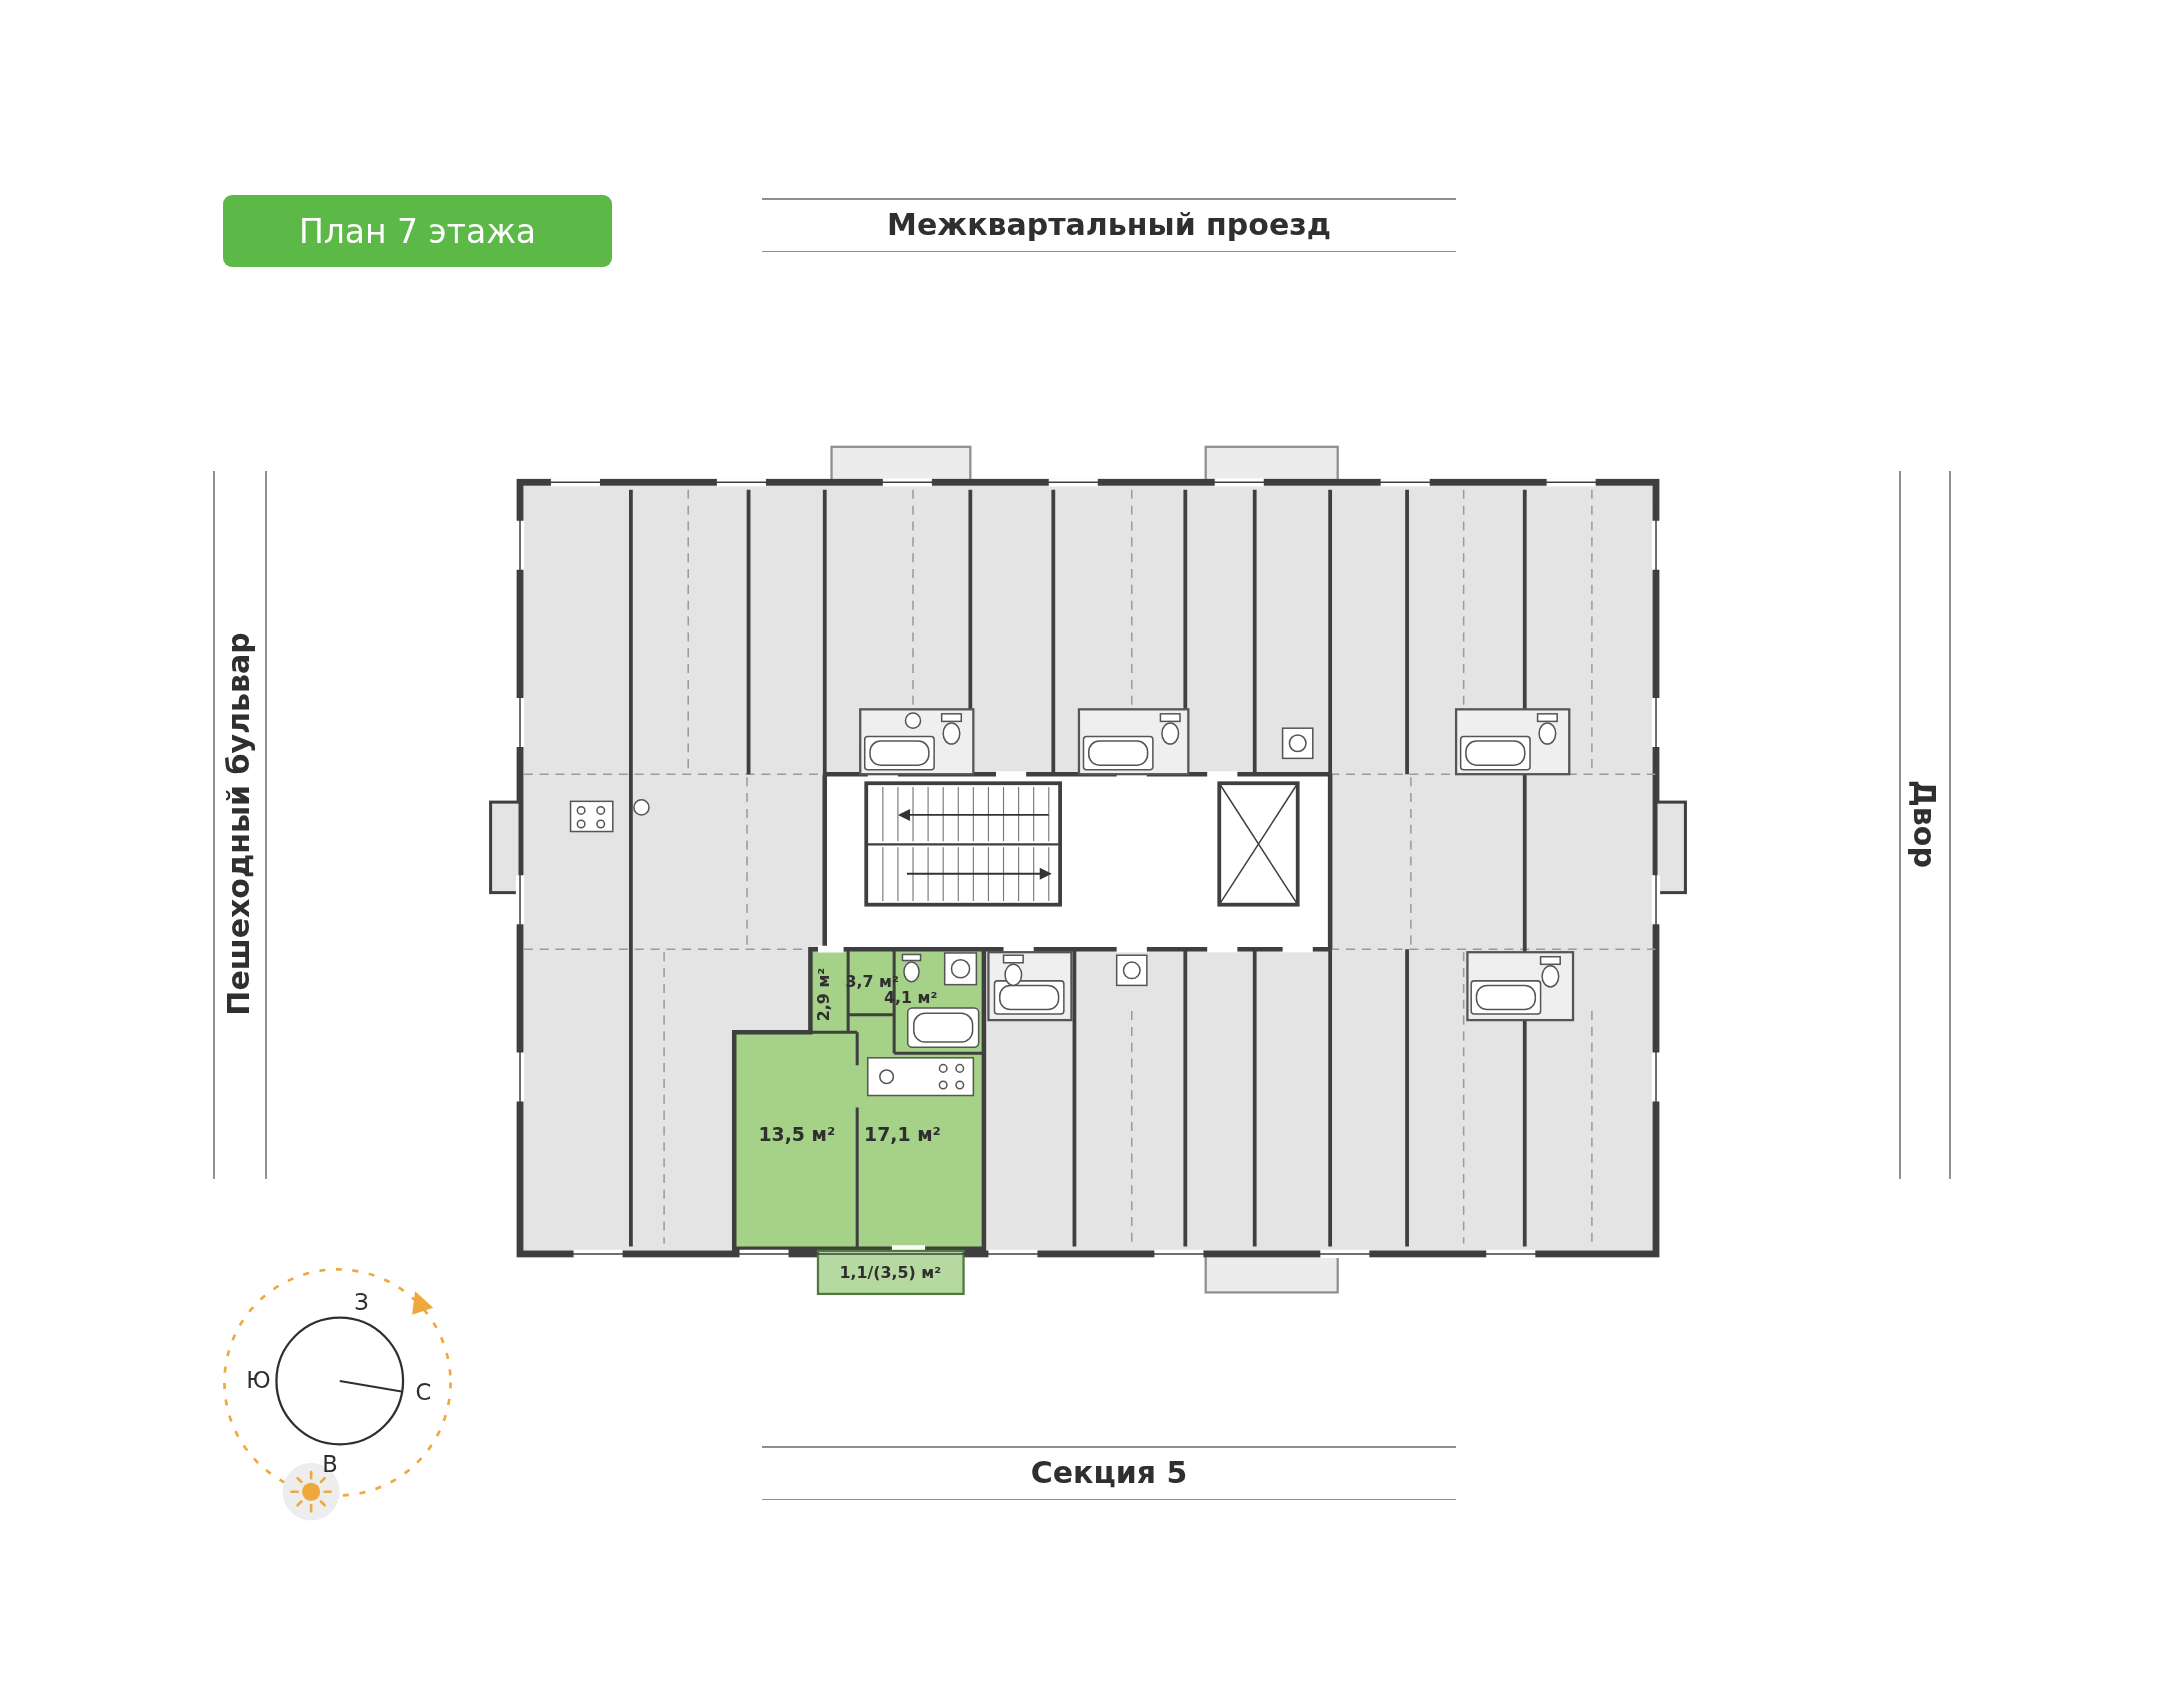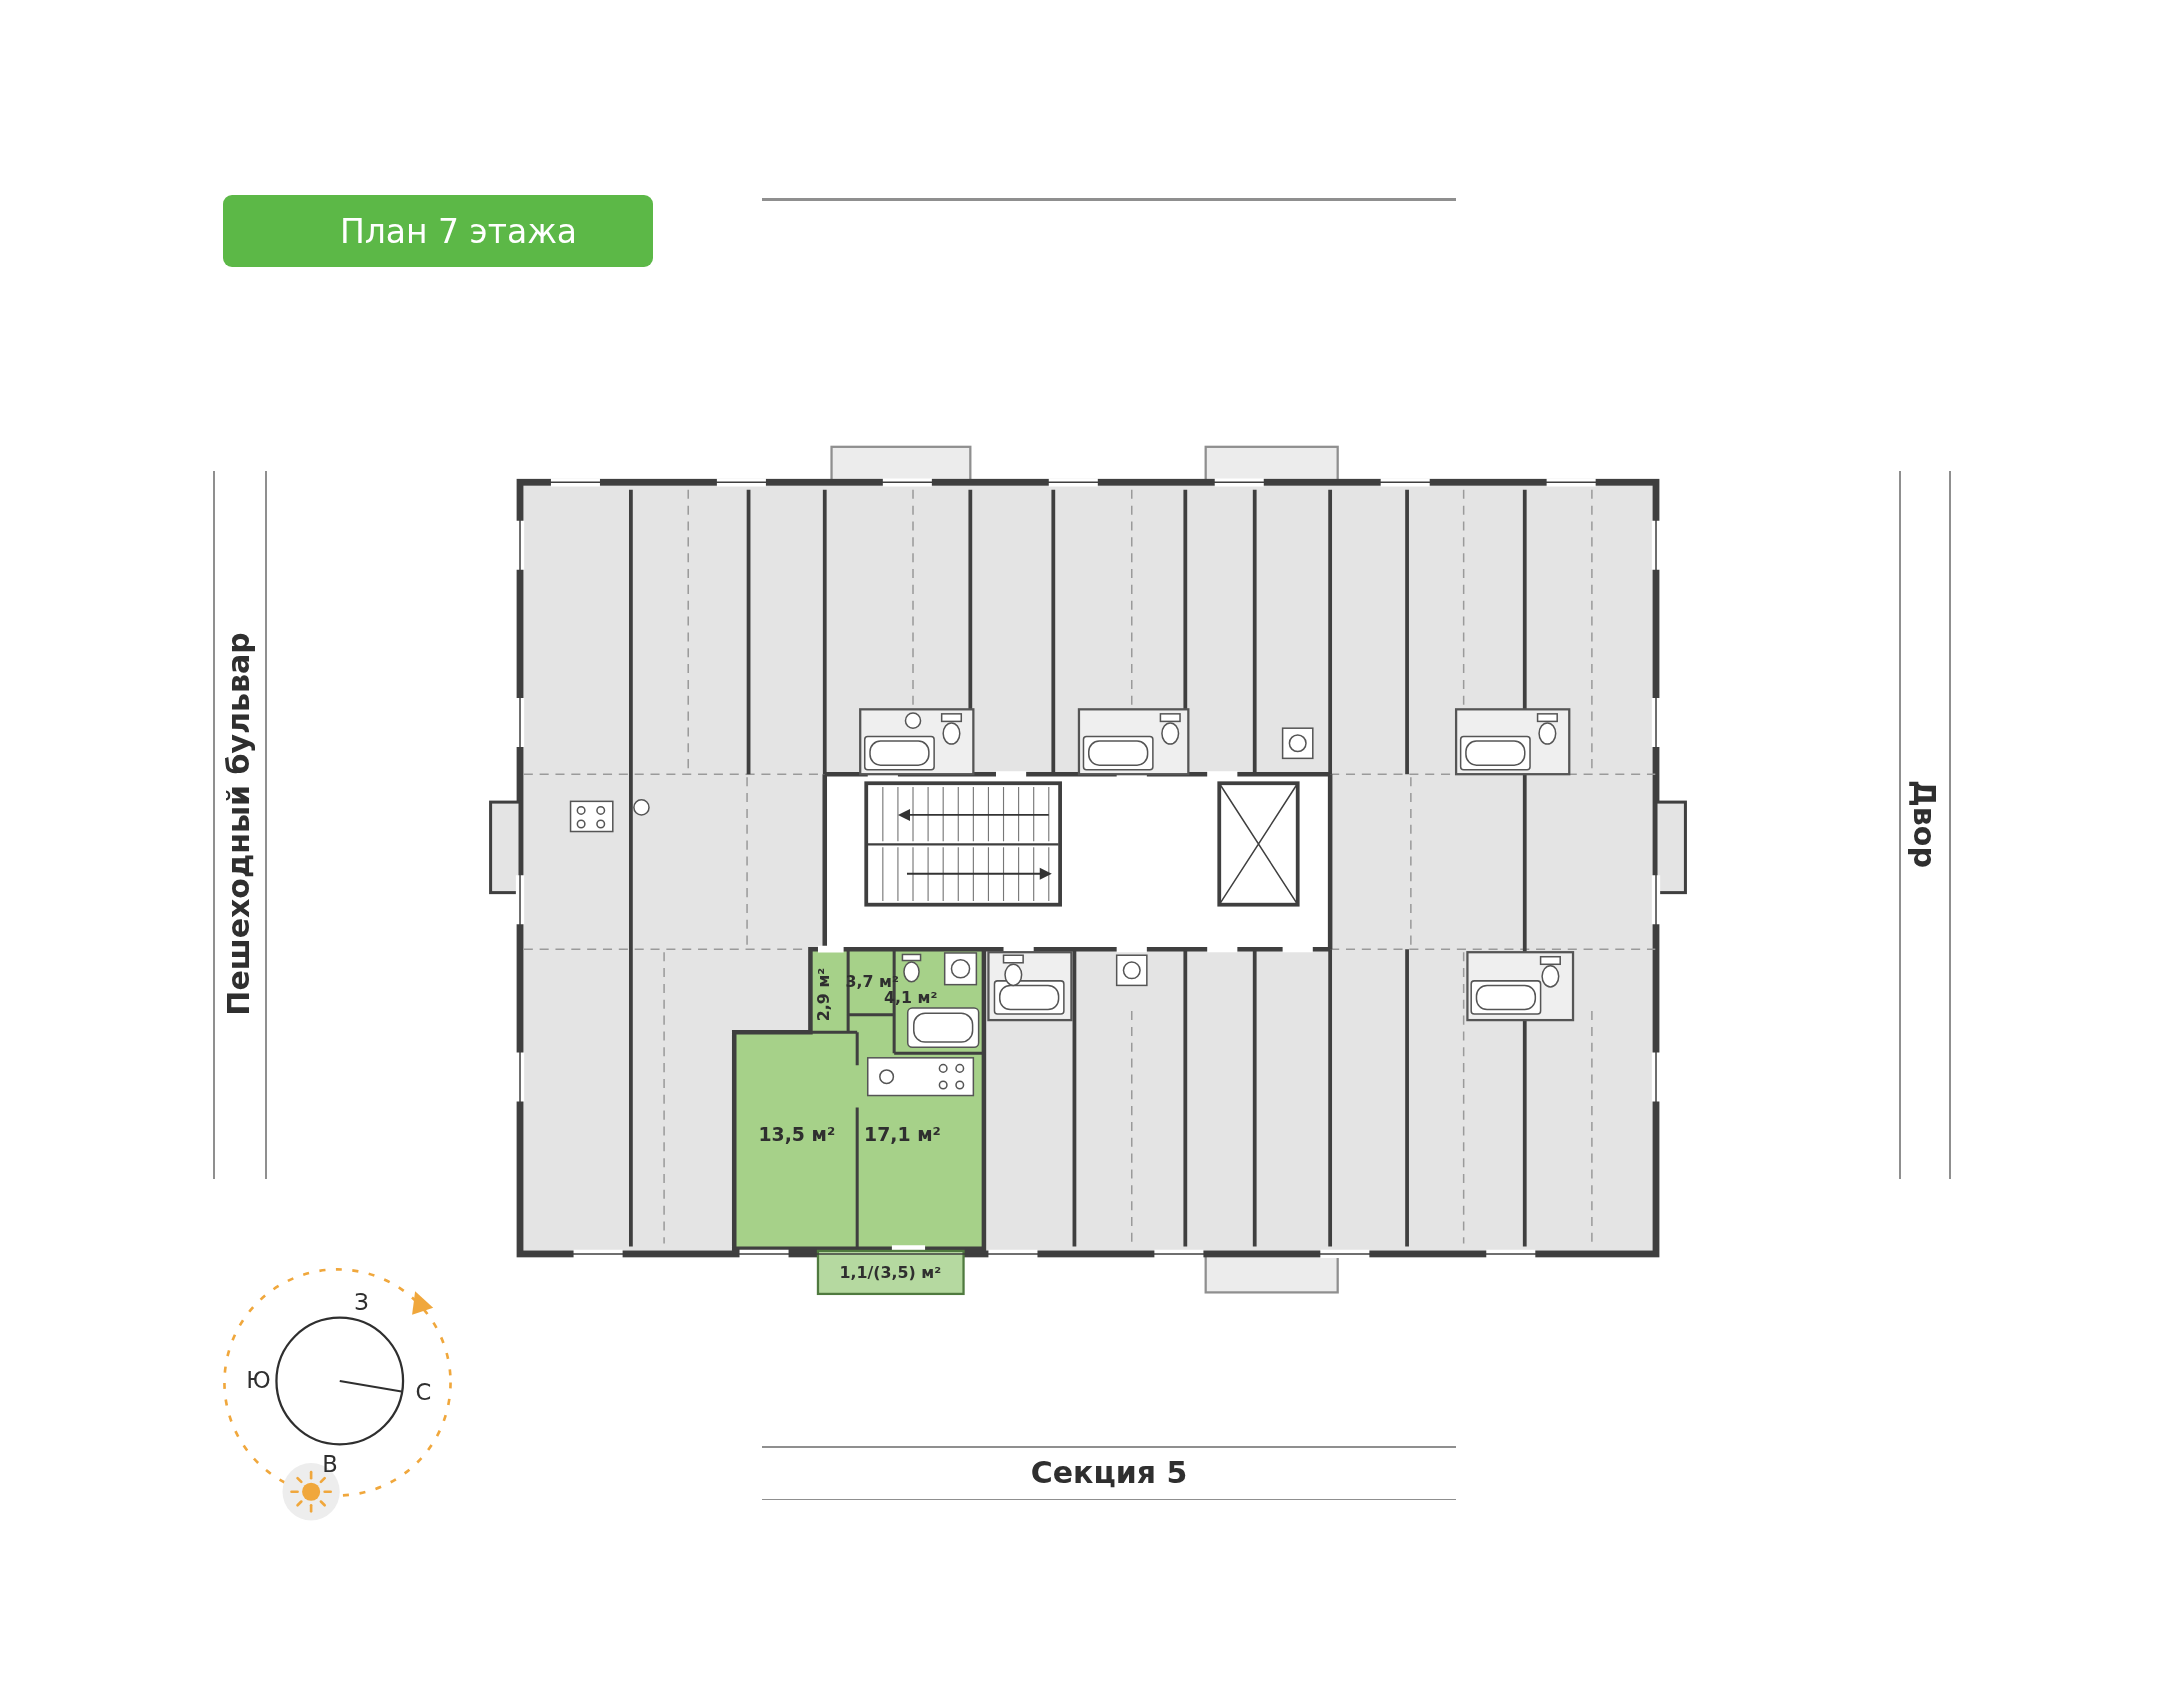--- a/index.html
+++ b/index.html
@@ -2,21 +2,21 @@
 <html style="font-size:12px"><head>
 <meta charset="utf-8">
 <style>
   html,body{margin:0;padding:0;background:#fff;}
   .canvas{position:relative;width:2172px;height:1705px;background:#ffffff;
           font-family:"DejaVu Sans", sans-serif;color:#2f2f2f;overflow:hidden;}
 
   
   .badge{position:absolute;left:223px;top:195px;width:389px;height:72px;
          background:#5cb847;border-radius:9px;color:#ffffff;font-size:33px;
-         font-weight:500;display:flex;align-items:center;justify-content:center;padding-left:41px;}
+         font-weight:500;display:flex;align-items:center;justify-content:center;}
 
   
   .street-h{position:absolute;left:762px;width:694px;display:flex;
             flex-direction:column;align-items:center;}
   .street-h .txt{font-size:30px;font-weight:700;color:#2f2f2f;line-height:42px;margin:4.5px 0;}
   .hline{width:100%;height:1.5px;background:#8f8f8f;}
   .vline{position:absolute;width:1.5px;height:708px;top:471px;background:#8f8f8f;}
   .vtext{position:absolute;width:708px;height:42px;font-size:30px;font-weight:700;
          text-align:center;line-height:42px;color:#2f2f2f;}
   .vtext.left{left:-115px;top:803px;transform:rotate(-90deg);}
@@ -34,20 +34,21 @@
 </style>
 </head>
 <body>
 
 <div class="canvas">
 
   <div class="badge">План 7 этажа</div>
 
   <div class="street-h" style="top:198px;">
     <div class="hline"></div>
+    <div class="txt">Межквартальный проезд</div>
     <div class="hline"></div>
   </div>
 
   <div class="street-h" style="top:1446px;">
     <div class="hline"></div>
     <div class="txt">Секция 5</div>
     <div class="hline"></div>
   </div>
 
   <div class="vline" style="left:213px;"></div>

